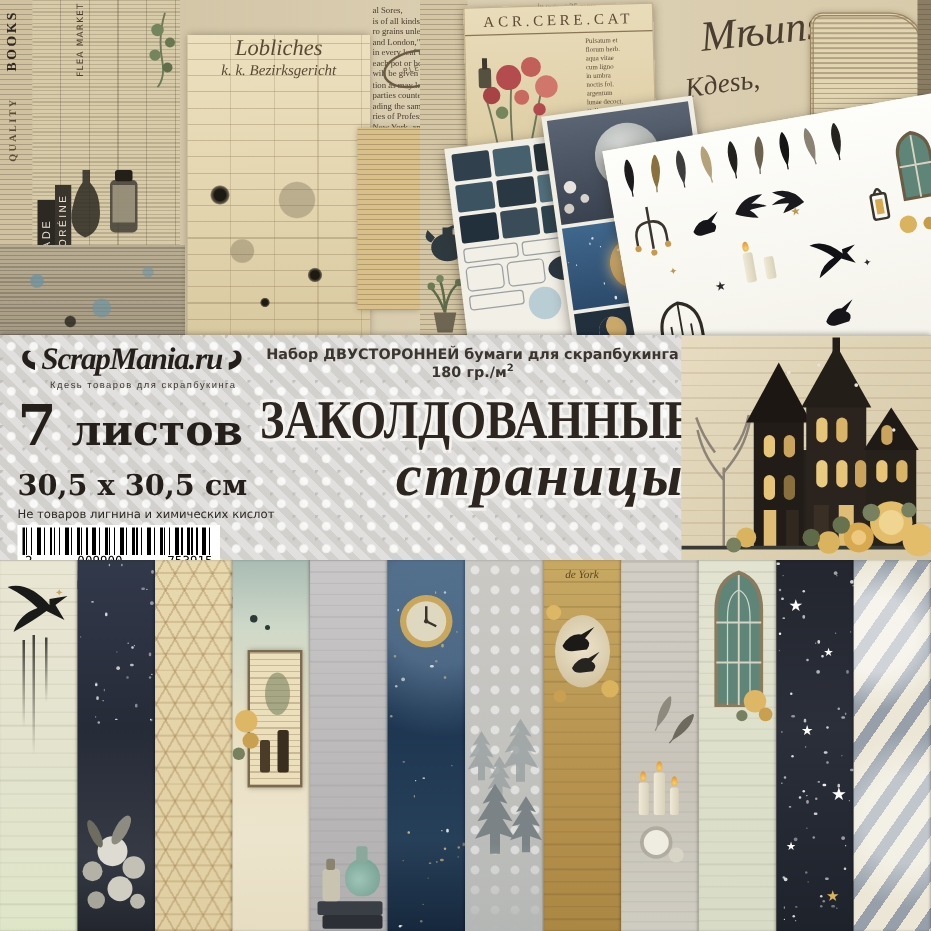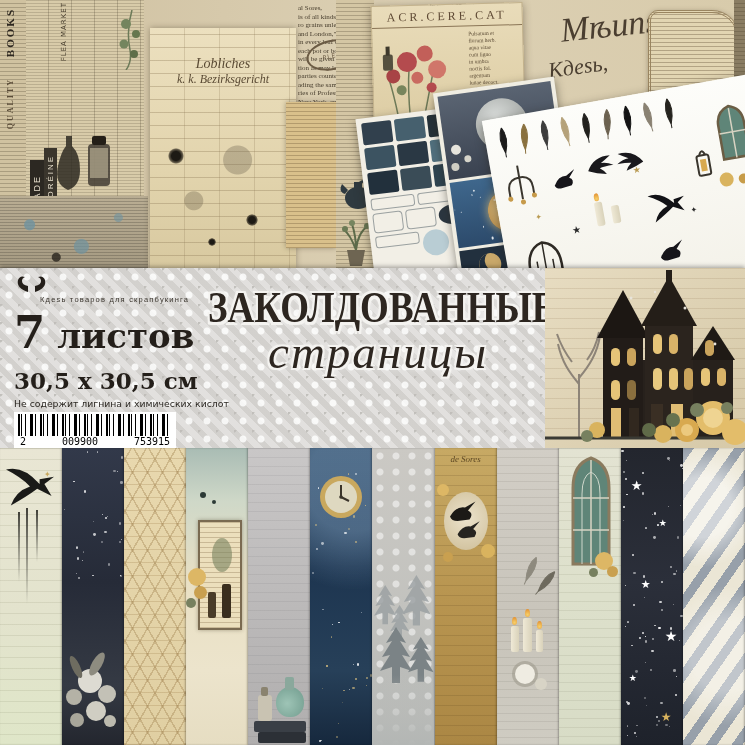--- a/index.html
+++ b/index.html
@@ -73,23 +73,23 @@
       repeating-linear-gradient(90deg,#000 0 2px,#fff 2px 3px,#000 3px 4px,#fff 4px 7px,#000 7px 8px,#fff 8px 12px,#000 12px 15px,#fff 15px 17px,#000 17px 18px,#fff 18px 22px); }
   .barcode-digits { display:flex; justify-content:space-between; font-family:"DejaVu Sans Mono",monospace;
     font-size:10px; color:#000; padding:0 2px; }
   .social-line { display:flex; gap:14px; margin-top:3px; font-size:12.5px; color:#211d18; }
   .social-line .sku { font-weight:bold; }
   .band-center { position:absolute; left:208px; top:8px; width:340px; text-align:center; }
   .desc-line { font-size:11.5px; font-weight:bold; color:#3a352e; }
   .title-caps { font-family:"Liberation Serif",serif; font-weight:bold; font-size:37px; color:#2d2620;
     letter-spacing:0px; transform:scaleY(1.18); margin-top:10px;
     text-shadow:-2px -2px 0 #f4f3f0,2px -2px 0 #f4f3f0,-2px 2px 0 #f4f3f0,2px 2px 0 #f4f3f0,0 0 7px rgba(255,255,255,.95); }
-  .title-script { font-family:"Liberation Serif",serif; font-style:italic; font-weight:normal; font-size:47px;
+  .title-script { font-family:"Liberation Serif",serif; font-style:italic; font-weight:bold; font-size:47px;
     color:#2d2620; margin-top:-4px; letter-spacing:2px;
-    text-shadow:-2px -2px 0 #f4f3f0,2px -2px 0 #f4f3f0,-2px 2px 0 #f4f3f0,2px 2px 0 #f4f3f0,0 0 7px rgba(255,255,255,.95); }
+    text-shadow:-2px -2px 0 #f4f3f0,2px -2px 0 #f4f3f0,-2px 2px 0 #f4f3f0,2px 2px 0 #f4f3f0,0 0 7px rgba(255,255,255,.95);text-align:right; }
   .designer-line { font-size:12.5px; font-weight:bold; color:#35302a; margin-top:10px; }
   .band-house { position:absolute; left:545px; top:0; width:200px; height:180px; overflow:hidden;
     background:
       repeating-linear-gradient(0deg, transparent 0 9px, rgba(125,95,60,.14) 9px 10px),
       linear-gradient(135deg,#e7dcc1 0%,#ded2b4 50%,#d6c9a8 100%); }
 
   
   .strips { position:absolute; top:448px; left:0; width:745px; height:297px; display:flex; }
   .strip { position:relative; flex:1 1 0; overflow:hidden; box-shadow:inset -1px 0 2px rgba(0,0,0,.28); }
   .s1 { background:
@@ -179,21 +179,21 @@
 
     <div class="abs" style="left:0;top:196px;width:148px;height:72px;background:
       radial-gradient(circle at 20% 40%, rgba(111,147,160,.8) 0 5px, transparent 6px),
       radial-gradient(circle at 55% 70%, rgba(111,147,160,.7) 0 7px, transparent 8px),
       radial-gradient(circle at 80% 30%, rgba(111,147,160,.6) 0 4px, transparent 5px),
       radial-gradient(circle at 38% 85%, rgba(40,35,28,.8) 0 4px, transparent 5px),
       repeating-linear-gradient(0deg, rgba(70,65,55,.3) 0 1px, transparent 1px 3px),
       linear-gradient(180deg,#b9ad93,#a59a82);"></div>
 
     <div class="abs ledger" style="left:150px;top:28px;width:146px;height:240px;">
-      <div class="script-text" style="font-size:14px;text-align:center;margin-top:28px;">Lobliches</div>
+      <div class="script-text" style="font-size:18px;text-align:center;">Lobliches</div>
       <div class="script-text" style="font-size:12px;text-align:center;">k. k. Bezirksgericht</div>
       <div class="blot" style="position:absolute;left:18px;top:120px;width:16px;height:16px;"></div>
       <div class="blot" style="position:absolute;left:96px;top:186px;width:12px;height:12px;"></div>
       <div class="blot" style="position:absolute;left:58px;top:210px;width:8px;height:8px;"></div>
     </div>
 
     <div class="abs newscol" style="left:298px;top:4px;width:76px;height:264px;">
         <div>al Sores,</div>
         <div>is of all kinds.</div>
         <div>ro grains unless</div>
@@ -409,43 +409,45 @@
       </svg>
     </div>
   </div>
 
   <div class="band">
     <div class="band-left">
       <div class="logo-line">
         <svg width="16" height="20">
             <path d="M14 18 Q2 14 4 6 Q6 1 11 3 Q8 4 8 7 Q8 11 14 12 Z" fill="#241f1a"></path>
           </svg>
+        <span class="logo-text">ScrapMania.ru</span>
         <svg width="16" height="20">
             <path d="M2 18 Q14 14 12 6 Q10 1 5 3 Q8 4 8 7 Q8 11 2 12 Z" fill="#241f1a"></path>
           </svg>
       </div>
       <div class="tagline">Кдеѕь товаров для скрапбукинга</div>
       <div class="sheets-line"><span class="sheets-num">7</span><span class="sheets-word"> листов</span></div>
       <div class="size-line">30,5 x 30,5 см</div>
-      <div class="acid-line">Не содержит лигнина и химических кислот</div>
+      <div class="acid-line">Не товаров лигнина и химических кислот</div>
       <div class="barcode-box">
         <div class="bars"></div>
         <div class="barcode-digits">
           <span>2</span>
           <span>009900</span>
           <span>753915</span>
         </div>
       </div>
       <div class="social-line">
         <span>@scrapmania_tm</span>
         <span class="sku">Арт. 254940</span>
       </div>
     </div>
 
     <div class="band-center">
+      <div class="desc-line"><span>Набор ДВУСТОРОННЕЙ бумаги для скрапбукинга 180 гр./м</span><sup style="font-size:8px;">2</sup></div>
       <div class="title-caps">ЗАКОЛДОВАННЫЕ</div>
       <div class="title-script">страницы</div>
     </div>
 
     <div class="band-house">
       <svg width="200" height="180" viewBox="0 0 200 180">
         <path d="M34 170 V106 M34 116 C24 104 17 94 13 76 M34 110 C44 98 52 86 55 68 M27 94 C21 86 16 78 12 66 M42 92 C48 84 52 74 54 64" stroke="#8d8478" stroke-width="2" fill="none"></path>
         <rect x="62" y="92" width="126" height="78" fill="#27211c"></rect>
         <rect x="58" y="66" width="40" height="104" fill="#221c18"></rect>
         <polygon points="52,70 78,22 104,70" fill="#1c1713"></polygon>
@@ -632,21 +634,21 @@
         <rect x="0" y="96" width="62" height="80" fill="url(#na)" opacity="0"></rect>
         <linearGradient id="mist7" x1="0" y1="0" x2="0" y2="1">
           <stop offset="0" stop-color="#c2c2be" stop-opacity="0"></stop>
             <stop offset="1" stop-color="#b3b6b4"></stop>
         </linearGradient>
         <rect x="0" y="100" width="62" height="70" fill="url(#mist7)"></rect>
       </svg>
     </div>
 
     <div class="strip s8">
-      <div class="strip8-text">de Sores</div>
+      <div class="strip8-text">de York</div>
       <i class="dot" style="left:9px;top:44px;width:44px;height:58px;border-radius:50%;background:radial-gradient(circle at 50% 45%,#ece3cc,#cdbd97);"></i>
       <svg class="abs" style="left:12px;top:52px;" width="40" height="46">
         <use href="#sym-crow" fill="#1c1a16" transform="scale(1.5)"></use>
         <use href="#sym-crow" fill="#262420" transform="translate(8,20) scale(1.3)"></use>
       </svg>
       <i class="dot" style="left:2px;top:36px;width:12px;height:12px;border-radius:50%;background:#ddb765;"></i>
       <i class="dot" style="left:46px;top:96px;width:14px;height:14px;border-radius:50%;background:#d9b35e;"></i>
       <i class="dot" style="left:8px;top:104px;width:10px;height:10px;border-radius:50%;background:#c9a050;"></i>
     </div>
 

